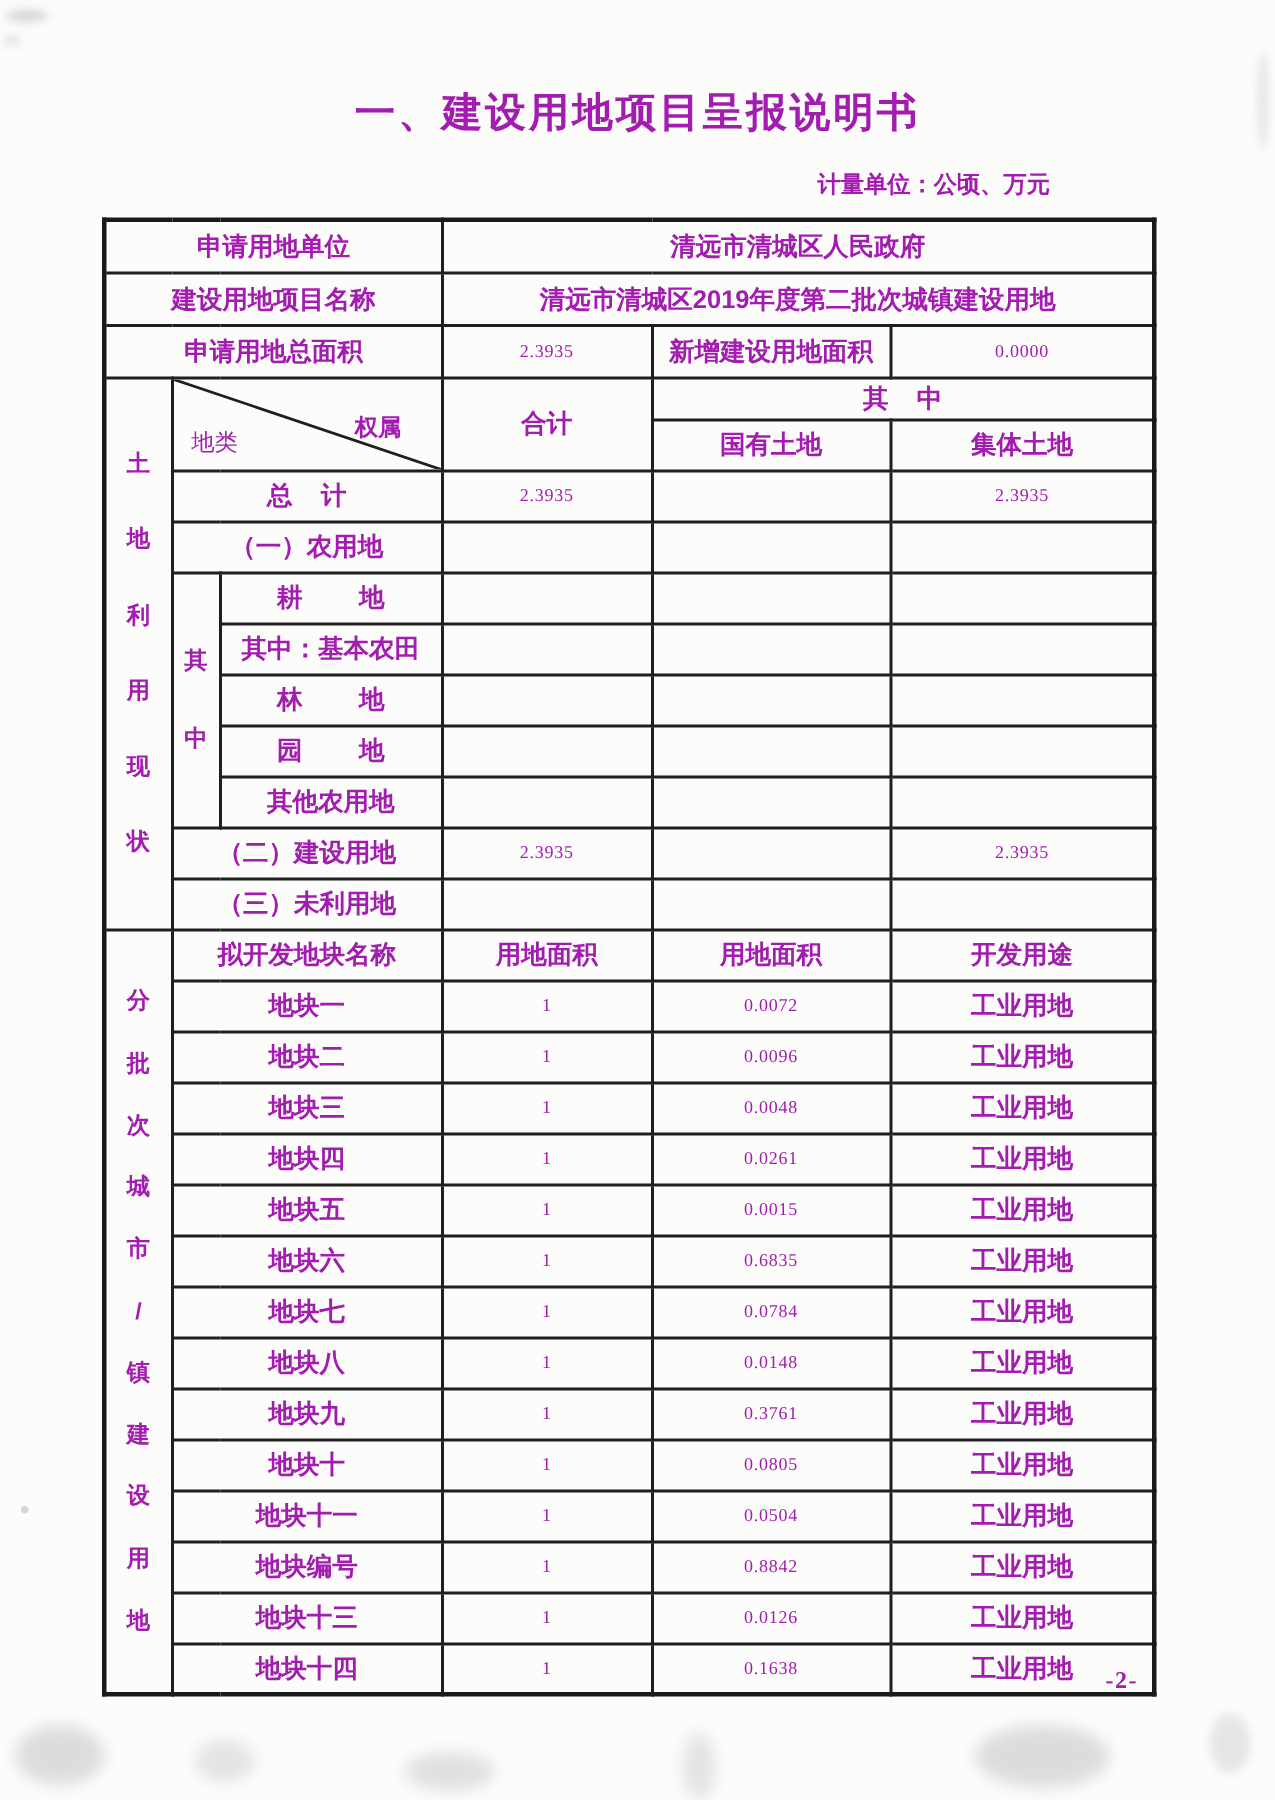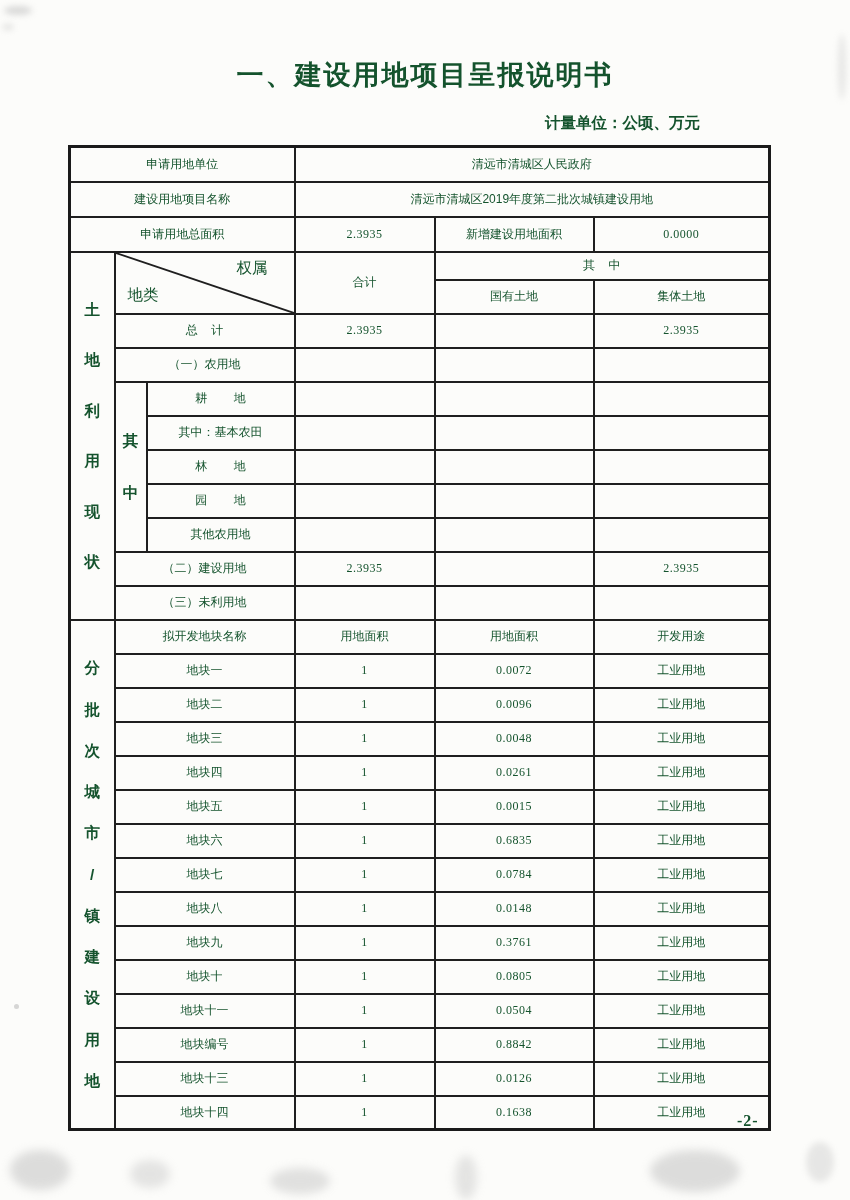--- a/index.html
+++ b/index.html
@@ -1,37 +1,37 @@
 <!DOCTYPE html>
 <html><head>
 <meta charset="utf-8">
 <style>
   html,body{margin:0;padding:0;}
   body{background:#e9e9e9;font-family:"Liberation Sans","DejaVu Sans",sans-serif;}
-  .page{position:relative;width:850px;height:1200px;margin:0 auto;background:#fcfcfa;overflow:hidden;color:#14532d;}
+  .page{position:relative;width:850px;height:1200px;margin:0 auto;background:#fcfcfa;overflow:hidden;color:#a21caf;}
 
   .title{position:absolute;top:57px;left:0;width:100%;text-align:center;
          font-size:27px;font-weight:700;letter-spacing:2px;}
   .unit-note{position:absolute;top:113px;right:150px;font-size:15.5px;font-weight:700;text-align:center;}
 
   table.form{position:absolute;left:68px;top:145px;width:700px;
              border-collapse:collapse;table-layout:fixed;
              border:3px solid #1a1a1a;}
   td{border:2px solid #1f1f1f;padding:0;text-align:center;vertical-align:middle;position:relative;overflow:hidden;}
   .h35{height:35px}.h28{height:28px}.h34{height:34px}
 
-  .lbl{font-weight:400;font-size:12px;white-space:pre;}
+  .lbl{font-weight:700;font-size:17px;white-space:pre;}
   .num{font-family:Liberation Serif, serif;font-size:12px;font-weight:400;letter-spacing:.5px;}
 
   .vfill{position:absolute;inset:0;display:flex;flex-direction:column;
          align-items:center;justify-content:space-evenly;
          font-weight:700;font-size:15.5px;line-height:1;padding:14px 0;box-sizing:border-box;}
 
   .diag svg{position:absolute;inset:0;width:100%;height:100%;display:block;}
-  .diag-tr{position:absolute;top:5px;right:26px;font-weight:400;font-size:15.5px;margin-left:12px;}
+  .diag-tr{position:absolute;top:22px;right:26px;font-weight:700;font-size:15.5px;margin-left:12px;}
   .diag-bl{position:absolute;bottom:7px;left:12px;font-weight:400;font-size:15.5px;}
 
   .page-number{position:absolute;top:1112px;left:737px;
                font-family:"Liberation Serif","DejaVu Serif",serif;font-size:16px;font-weight:700;letter-spacing:1px;}
 
   .art{position:absolute;background:#b7b7b7;border-radius:50%;}
   .blur3{filter:blur(3px);} .blur5{filter:blur(5px);}
 </style>
 </head>
 <body>

